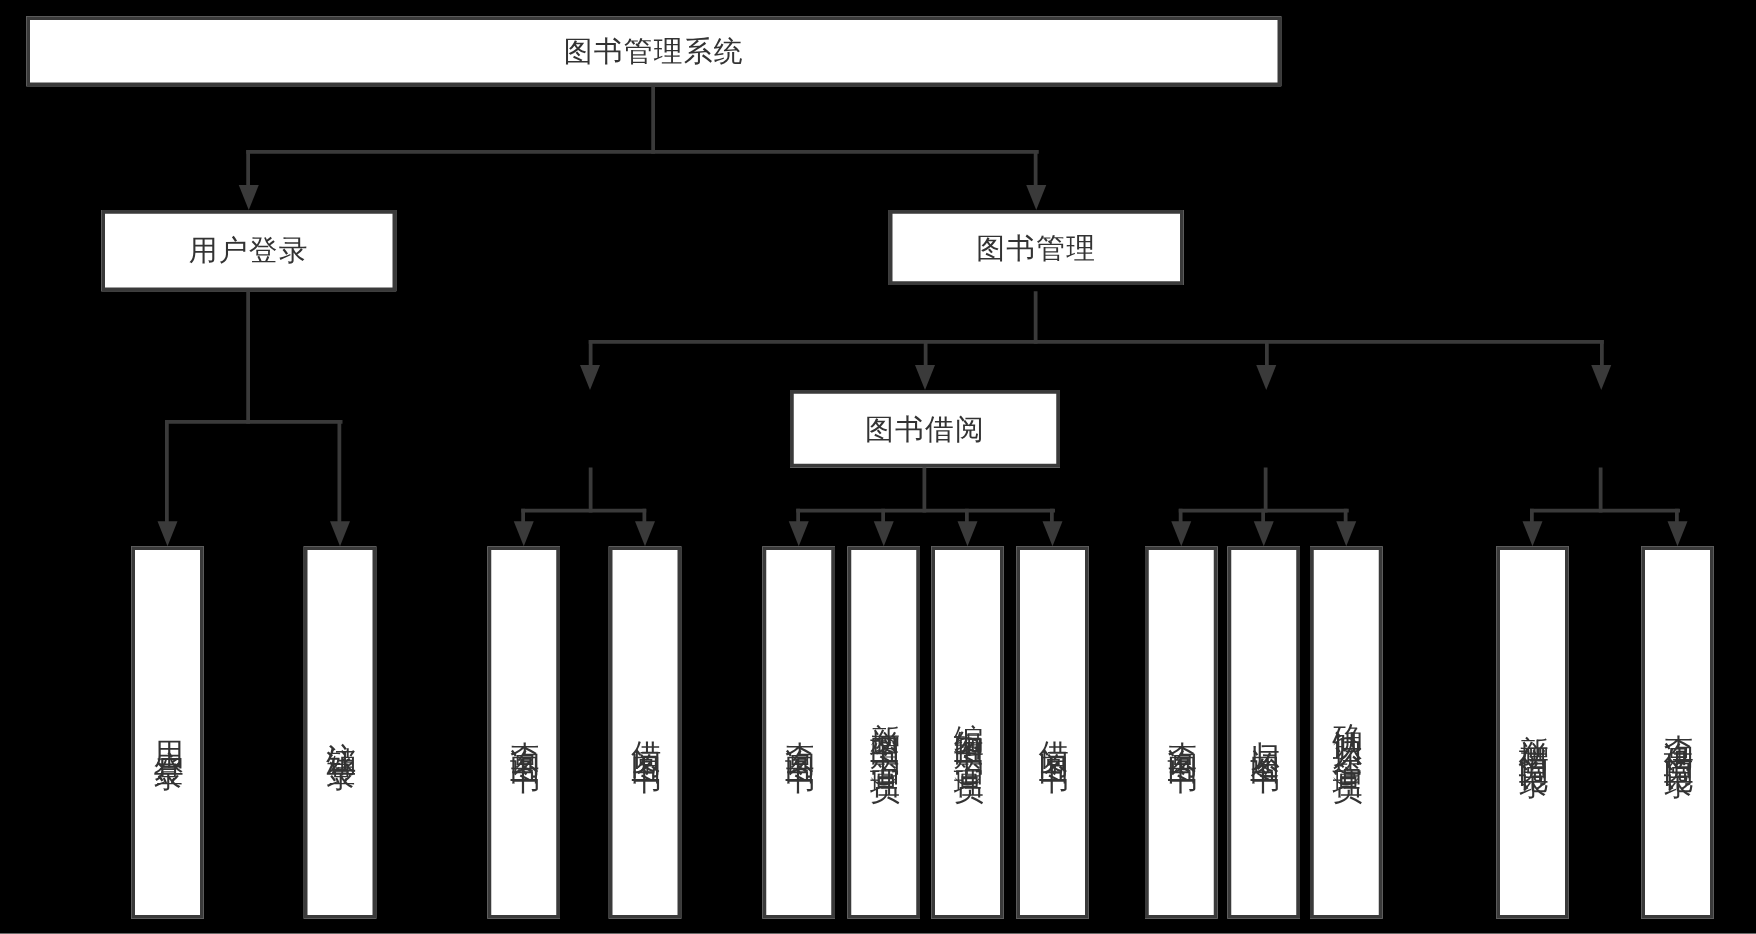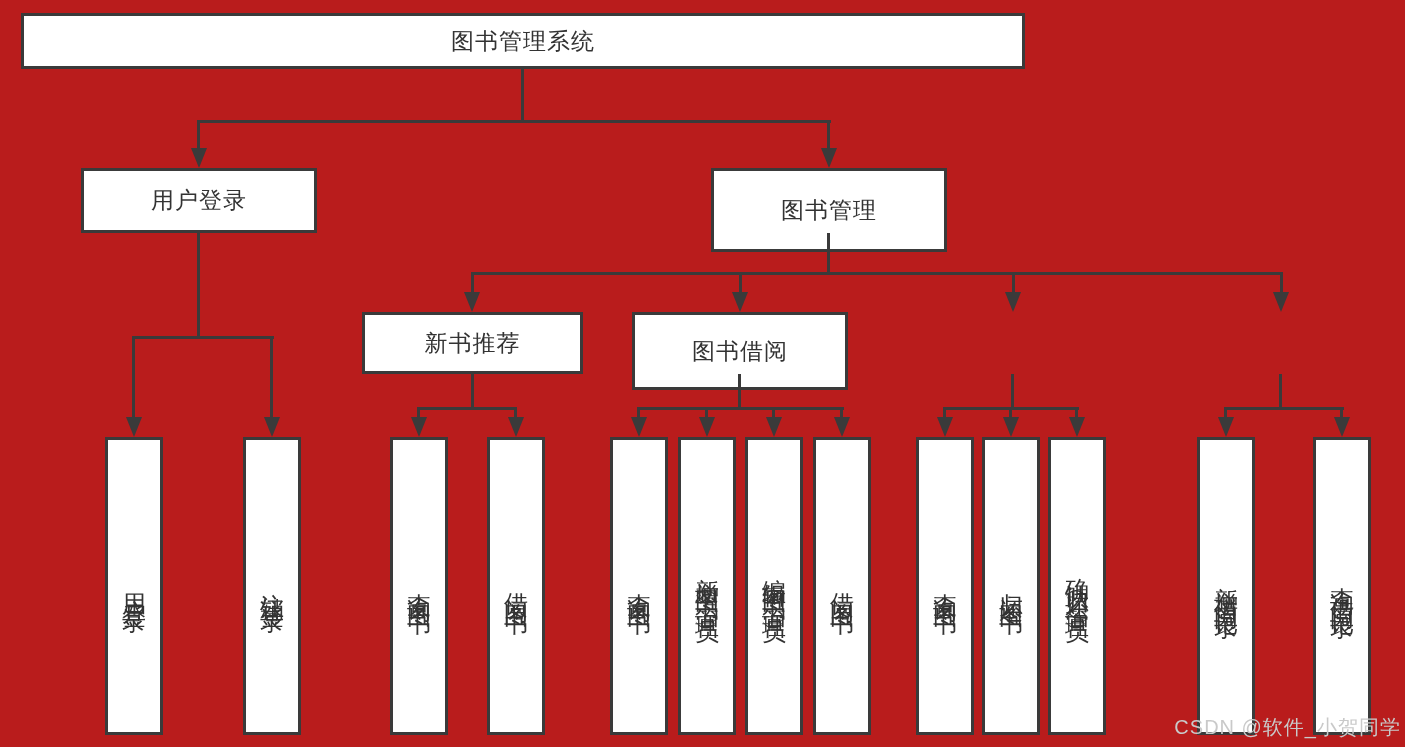--- a/index.html
+++ b/index.html
@@ -5,21 +5,21 @@
   * { margin: 0; padding: 0; box-sizing: border-box; }
   html, body { background: #ffffff; }
   body {
     font-family: "Liberation Sans", "DejaVu Sans", sans-serif;
     color: #333333;
   }
   .canvas {
     position: relative;
     width: 1405px;
     height: 747px;
-    background: #b91c1c;
+    background: #000000;
     overflow: hidden;
   }
   
   .box {
     position: absolute;
     border: 3px solid #3a3a3a;
     background: #ffffff;
     display: flex;
     align-items: center;
     justify-content: center;
@@ -80,21 +80,21 @@
   <div>
     <div class="v" style="left:521px; top:69px; height:54px;"></div>
     <div class="h" style="left:197px; top:120px; width:634px;"></div>
     <div class="v" style="left:197px; top:120px; height:32px;"></div>
     <div class="arr" style="left:191px; top:148px;"></div>
     <div class="v" style="left:827px; top:120px; height:32px;"></div>
     <div class="arr" style="left:821px; top:148px;"></div>
   </div>
 
   <div class="box" style="left:81px; top:168px; width:236px; height:65px;">用户登录</div>
-  <div class="box" style="left:711px; top:168px; width:236px; height:84px;">图书管理</div>
+  <div class="box" style="left:711px; top:168px; width:236px; height:60px;">图书管理</div>
 
   <div>
     <div class="v" style="left:197px; top:233px; height:106px;"></div>
     <div class="h" style="left:132px; top:336px; width:142px;"></div>
     <div class="v" style="left:132px; top:336px; height:85px;"></div>
     <div class="arr" style="left:126px; top:417px;"></div>
     <div class="v" style="left:270px; top:336px; height:85px;"></div>
     <div class="arr" style="left:264px; top:417px;"></div>
   </div>
 
@@ -104,22 +104,21 @@
     <div class="v" style="left:471px; top:272px; height:24px;"></div>
     <div class="arr" style="left:464px; top:292px;"></div>
     <div class="v" style="left:739px; top:272px; height:24px;"></div>
     <div class="arr" style="left:732px; top:292px;"></div>
     <div class="v" style="left:1012px; top:272px; height:24px;"></div>
     <div class="arr" style="left:1005px; top:292px;"></div>
     <div class="v" style="left:1280px; top:272px; height:24px;"></div>
     <div class="arr" style="left:1273px; top:292px;"></div>
   </div>
 
-  <div class="box" style="left:362px; top:312px; width:221px; height:62px;">新书推荐</div>
-  <div class="box" style="left:632px; top:312px; width:216px; height:78px;">图书借阅</div>
+  <div class="box" style="left:632px; top:312px; width:216px; height:62px;">图书借阅</div>
 
   <div>
     <div class="v" style="left:471px; top:374px; height:36px;"></div>
     <div class="h" style="left:417px; top:407px; width:100px;"></div>
     <div class="v" style="left:417px; top:407px; height:14px;"></div>
     <div class="arr" style="left:411px; top:417px;"></div>
     <div class="v" style="left:514px; top:407px; height:14px;"></div>
     <div class="arr" style="left:508px; top:417px;"></div>
   </div>
 
@@ -193,15 +192,14 @@
     <span>确认归还（管理员）</span>
   </div>
 
   <div class="leaf" style="left:1197px;">
     <span>新增借阅记录</span>
   </div>
   <div class="leaf" style="left:1313px;">
     <span>查询借阅记录</span>
   </div>
 
-  <div class="wm">CSDN @软件_小贺同学</div>
 
 </div>
 
 </body></html>

